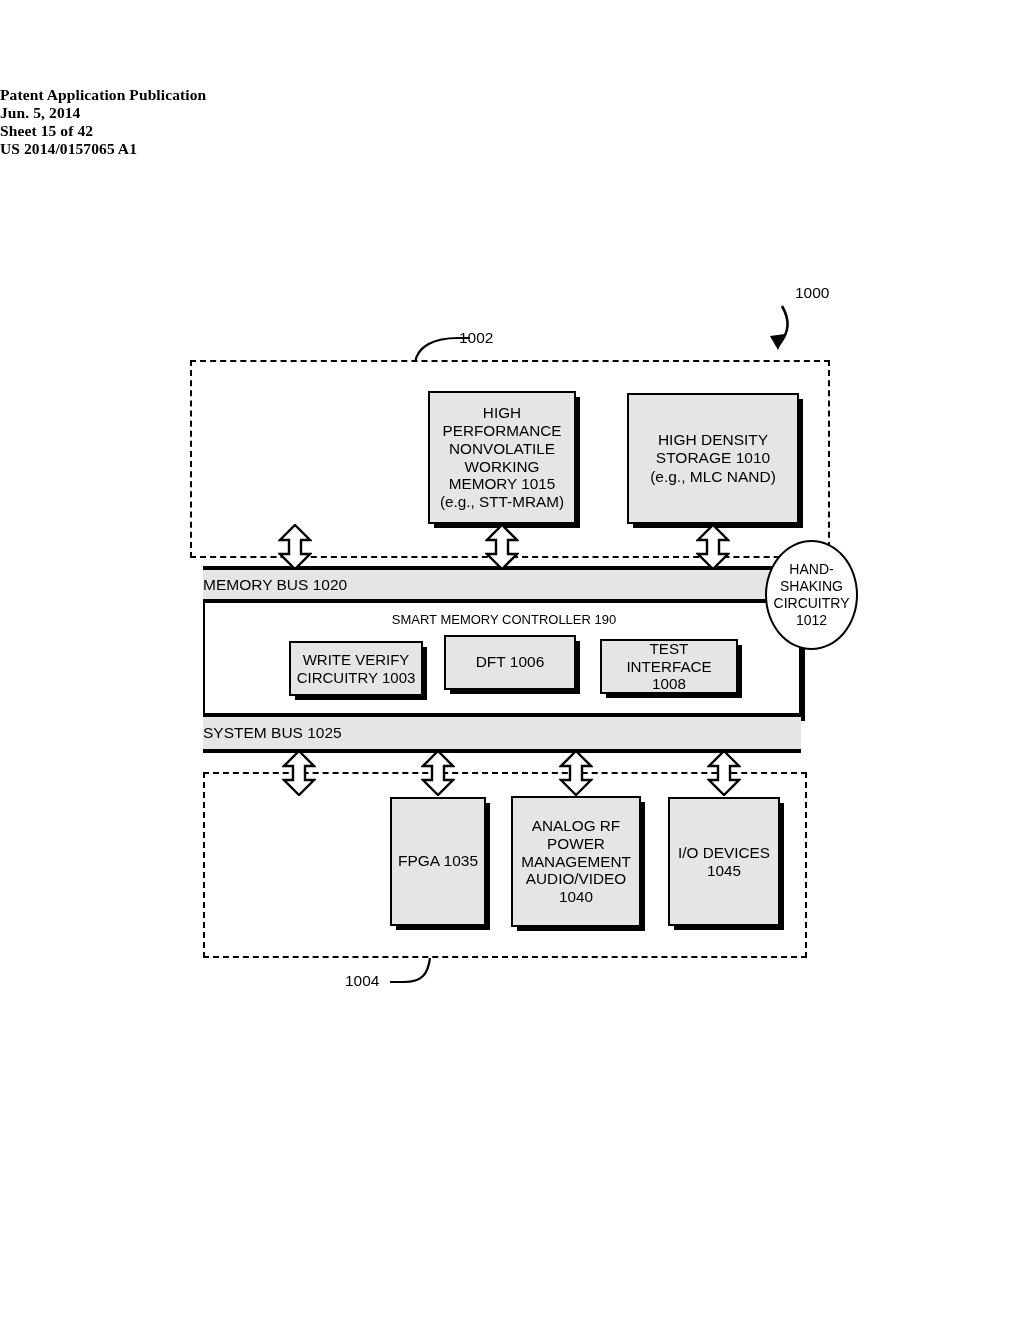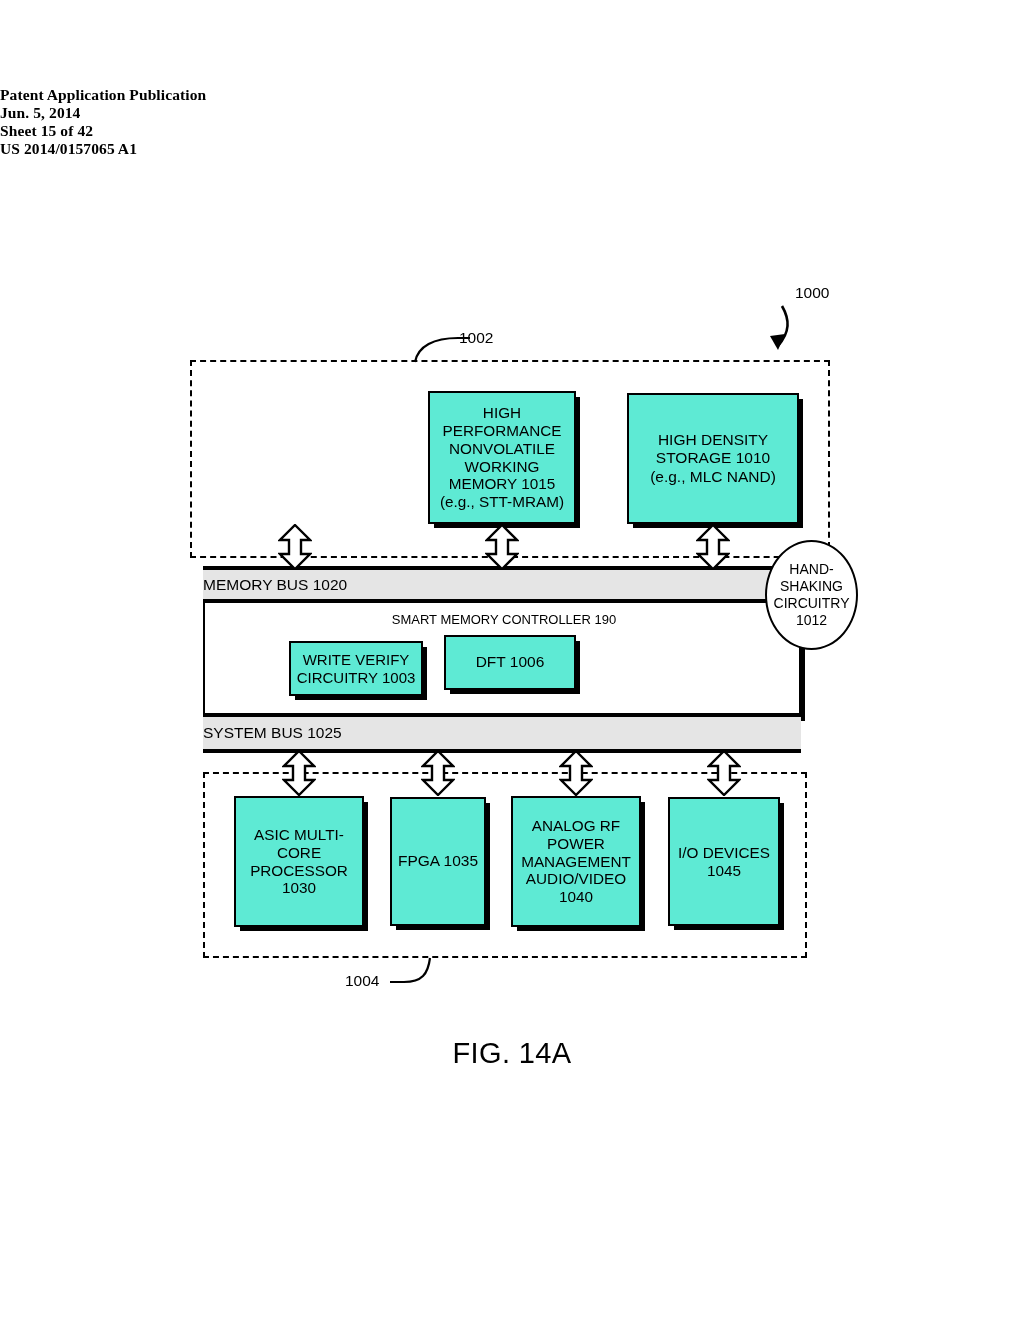--- a/index.html
+++ b/index.html
@@ -36,21 +36,21 @@
     box-sizing:border-box;
     background:transparent;
   }
   #group-1002{left:190px;top:360px;width:640px;height:198px;}
   #group-1004{left:203px;top:772px;width:604px;height:186px;}
 
   
   .sbox{
     position:absolute;
     border:2.2px solid #000;
-    background:#5eead4;
+    background:#e5e5e5;
     box-sizing:border-box;
     box-shadow:5px 5px 0 -1px #000;
     display:flex;align-items:center;justify-content:center;
     text-align:center;
     line-height:1.17;
     font-size:15.5px;
   }
   .sbox .txt{padding:0 4px;white-space:pre-line;}
 
   
@@ -187,20 +187,24 @@
     <div id="smc">
       <div id="smc-label">SMART MEMORY CONTROLLER 190</div>
     </div>
     <div class="sbox" id="box-1003">
       <span class="txt">WRITE VERIFY
 CIRCUITRY 1003</span>
     </div>
     <div class="sbox" id="box-1006">
       <span class="txt">DFT 1006</span>
     </div>
+    <div class="sbox" id="box-1008">
+      <span class="txt">TEST INTERFACE
+1008</span>
+    </div>
 
     <div id="hs-ellipse">
       <span class="txt">HAND-
 SHAKING
 CIRCUITRY
 1012</span>
     </div>
 
     <div class="bus" id="system-bus">
       <span>SYSTEM BUS 1025</span>
@@ -222,26 +226,20 @@
         </svg>
     </div>
     <div class="darrow" style="left:707px;top:750px;">
       <svg viewBox="0 0 34 46">
           <path d="M17,1 L32,16 L23,16 L23,30 L32,30 L17,45 L2,30 L11,30 L11,16 L2,16 Z" fill="#fff" stroke="#000" stroke-width="2.4" stroke-linejoin="miter"></path>
         </svg>
     </div>
 
     <div class="dash-box" id="group-1004"></div>
 
-    <div class="sbox" id="box-1030">
-      <span class="txt">ASIC MULTI-
-CORE
-PROCESSOR
-1030</span>
-    </div>
     <div class="sbox" id="box-1035">
       <span class="txt">FPGA 1035</span>
     </div>
     <div class="sbox" id="box-1040">
       <span class="txt">ANALOG RF
 POWER
 MANAGEMENT
 AUDIO/VIDEO
 1040</span>
     </div>
@@ -250,16 +248,15 @@
 1045</span>
     </div>
 
     <div class="ref" id="ref-1004">1004</div>
     <div class="leader" style="left:390px;top:956px;width:58px;height:34px;">
       <svg viewBox="0 0 58 34" width="58" height="34">
         <path d="M0,26 L14,26 C32,26 38,18 40,2" stroke="#000" stroke-width="2.2" fill="none"></path>
       </svg>
     </div>
 
-    <div id="fig-caption">FIG. 14A</div>
 
   </div>
 </div>
 
 </body></html>

